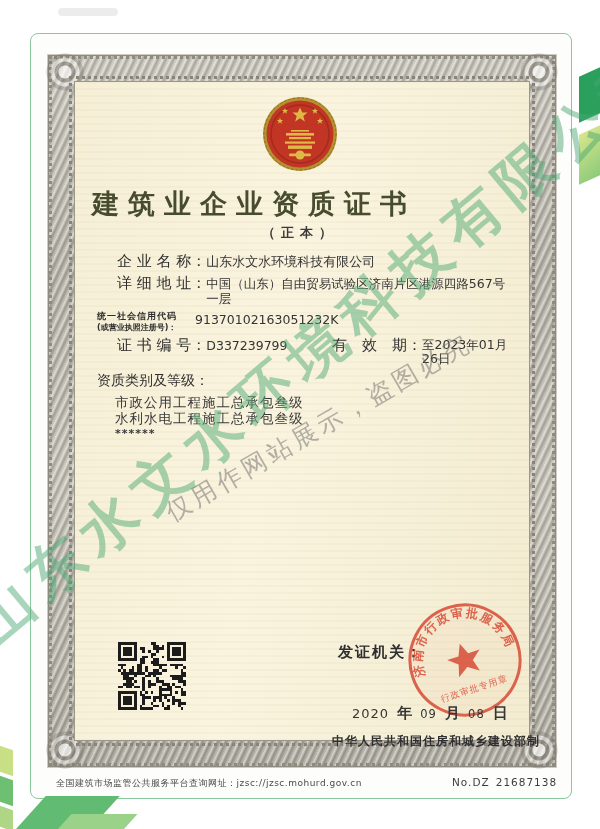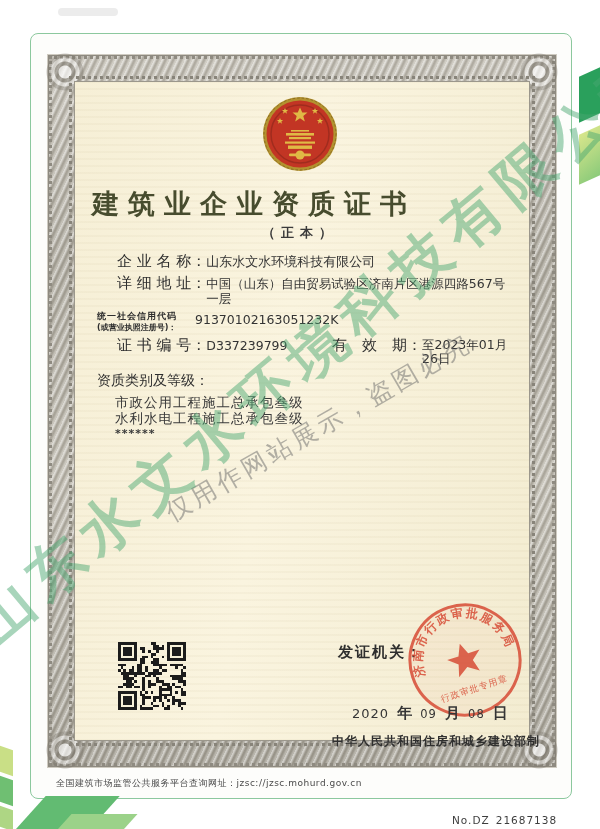--- a/index.html
+++ b/index.html
@@ -86,21 +86,21 @@
   .qr{position:absolute;left:118px;top:642px;width:68px;height:68px;}
   .issuer-label{position:absolute;left:338px;top:643px;font-size:15px;font-weight:bold;color:#2e2e2e;letter-spacing:2px;}
   .stamp{position:absolute;left:402px;top:597px;width:126px;height:126px;opacity:.82;}
   .date-line{position:absolute;left:352px;top:703px;width:200px;color:#353535;}
   .date-line .num{font-size:13px;letter-spacing:1px;}
   .date-line .num.small{font-size:11.5px;}
   .date-line .unit{font-size:15px;font-weight:bold;margin:0 3px;}
   .made-by{position:absolute;left:318px;top:733px;width:236px;text-align:center;font-size:12px;font-weight:bold;color:#2f2f2f;letter-spacing:1px;}
 
   .footer-query{position:absolute;left:56px;top:777px;font-size:9px;color:#4a4a4a;letter-spacing:.5px;}
-  .footer-serial{position:absolute;left:452px;top:814px;font-size:10.5px;color:#3d3d3d;letter-spacing:1px;}
+  .footer-serial{position:absolute;left:452px;top:776px;font-size:10.5px;color:#3d3d3d;letter-spacing:1px;}
   .footer-serial .no{margin-right:6px;}
 
   
   .wm-green{
     position:absolute;left:-18px;top:592px;width:980px;
     transform:rotate(-40deg);transform-origin:0 50%;
     font-size:58px;font-weight:bold;letter-spacing:10px;
     color:rgba(74,168,113,.48);white-space:nowrap;pointer-events:none;z-index:30;
   }
   .wm-gray{

